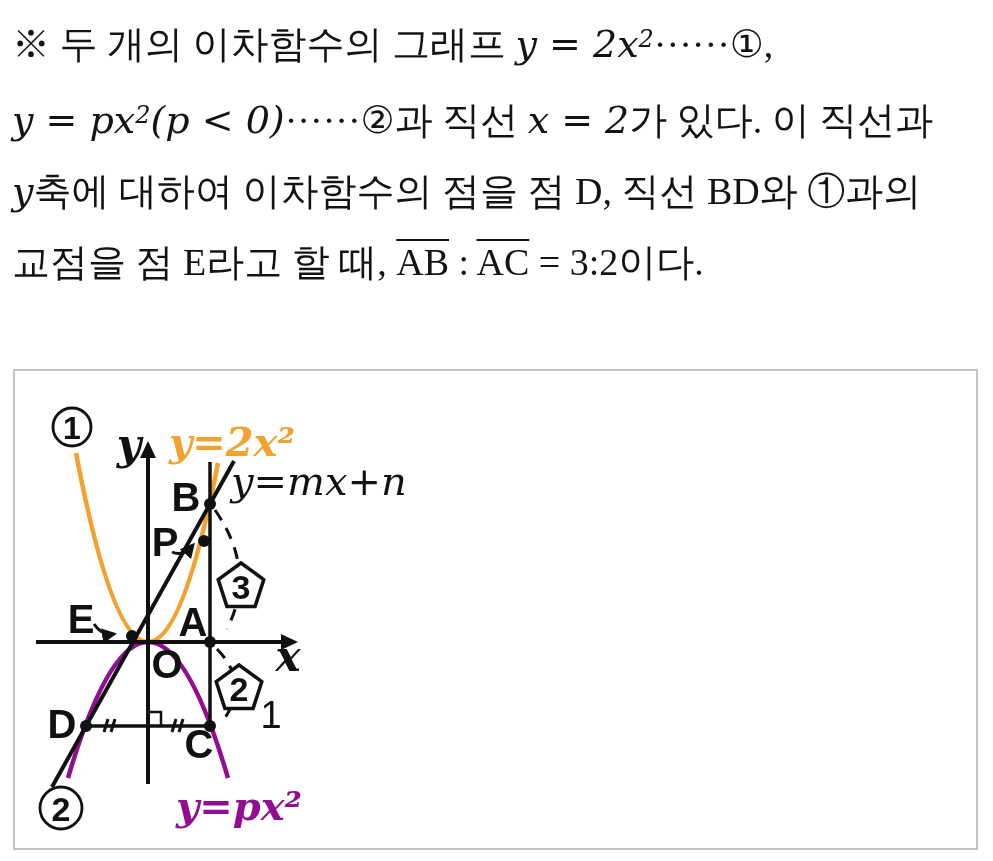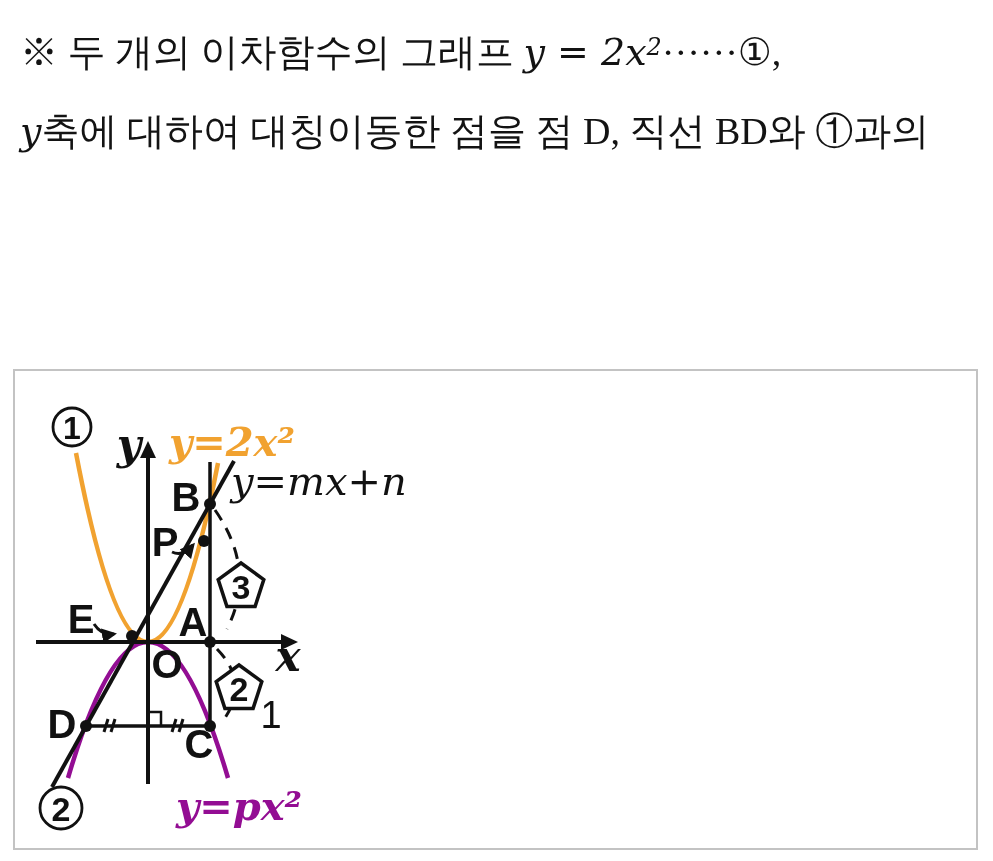--- a/index.html
+++ b/index.html
@@ -1,38 +1,40 @@
 <!DOCTYPE html>
 <html><head>
 <meta charset="utf-8">
 <style>
   html,body{margin:0;padding:0;background:#ffffff;}
   body{width:993px;height:861px;position:relative;overflow:hidden;
        font-family:"Liberation Serif",serif;color:#111;}
   .problem{position:absolute;left:8px;top:2px;width:983px;}
-  .pline{margin:12px;font-size:38px;line-height:67px;white-space:nowrap;
+  .pline{margin:4px;font-size:38px;line-height:67px;white-space:nowrap;
          font-family:"Liberation Serif",serif;color:#131313;}
   .m{font-style:italic;font-family:"DejaVu Serif",serif;}
   .sp{font-size:24px;vertical-align:10px;font-style:italic;font-family:"DejaVu Serif",serif;}
   .ov{text-decoration:overline;text-decoration-thickness:2px;}
   .figure-box{position:absolute;left:13px;top:369px;width:965px;height:481px;
               border:2px solid #c3c3c3;background:#fff;box-sizing:border-box;}
   svg{display:block;}
   svg text{font-family:"Liberation Sans",sans-serif;}
   .ptlabel{font-size:40px;font-weight:600;fill:#111;}
   .eq{font-family:"DejaVu Serif",serif;font-style:italic;}
   .axlab{font-family:"DejaVu Serif",serif;font-style:italic;font-weight:700;font-size:42px;fill:#111;}
   .badge{font-size:34px;font-weight:600;fill:#111;}
 </style>
 </head>
 <body>
 
 <div class="problem">
   <p class="pline"><span>※ 두 개의 이차함수의 그래프 </span><span class="m">y = 2x</span><span class="sp">2</span><span>······</span><span>①,</span></p>
-  <p class="pline"><span class="m">y</span><span>축에 대하여 대칭이동한 점을 점 D, 직선 BD와 ①과의</span></p>
+  <p class="pline"><span class="m">y = px</span><span class="sp">2</span><span class="m">(p &lt; 0)</span><span>······②과 직선 </span><span class="m">x = 2</span><span>가 있다. 이 직선과</span></p>
+  <p class="pline"><span class="m">y</span><span>축에 대하여 이차함수의 점을 점 D, 직선 BD와 ①과의</span></p>
+  <p class="pline"><span>교점을 점 E라고 할 때, </span><span class="ov">AB</span><span> : </span><span class="ov">AC</span><span> = 3:2이다.</span></p>
 </div>
 
 <div class="figure-box">
   <svg width="961" height="477" viewBox="0 0 961 477">
     <defs>
       <marker id="ah" viewBox="0 0 10 10" refX="8" refY="5" markerWidth="5" markerHeight="5" orient="auto-start-reverse">
         <path d="M0,0 L10,5 L0,10 z" fill="#111"></path>
       </marker>
     </defs>
 

